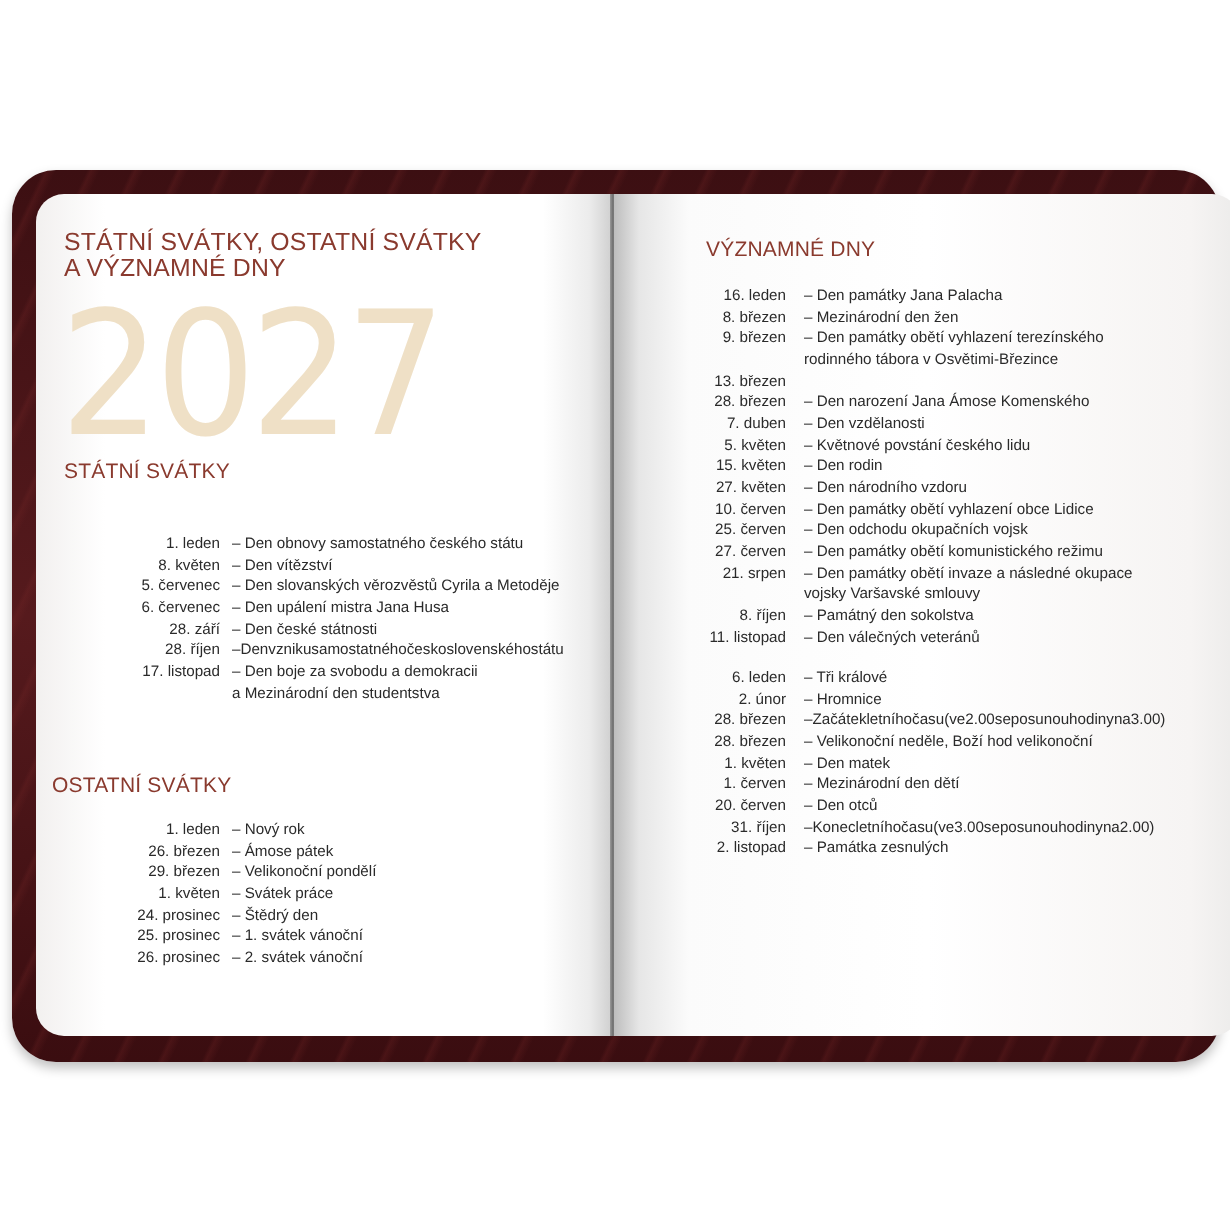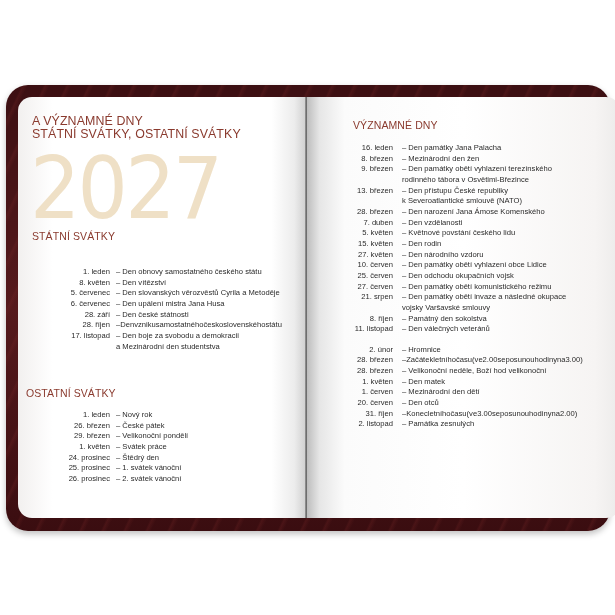--- a/index.html
+++ b/index.html
@@ -107,22 +107,22 @@
   .right-list .desc { padding-left: 9px; }
   .group-gap { height: 10px; }
 </style>
 </head>
 <body>
 
 <div class="cover"></div>
 
 <div class="page page-left">
   <div class="title">
+    <div>STÁTNÍ SVÁTKY, OSTATNÍ SVÁTKY</div>
     <div>A VÝZNAMNÉ DNY</div>
-    <div>STÁTNÍ SVÁTKY, OSTATNÍ SVÁTKY</div>
   </div>
   <div class="year">2027</div>
 
   <div class="section-head" style="left:14px; top:133px;">STÁTNÍ SVÁTKY</div>
   <div class="list left-list" style="left:0px; top:170px;">
     <div class="row">
         <span class="date">1. leden</span>
         <span class="desc">– Den obnovy samostatného českého státu</span>
       </div>
     <div class="row">
@@ -153,21 +153,21 @@
   </div>
 
   <div class="section-head" style="left:8px; top:290px;">OSTATNÍ SVÁTKY</div>
   <div class="list left-list" style="left:0px; top:313px;">
     <div class="row">
         <span class="date">1. leden</span>
         <span class="desc">– Nový rok</span>
       </div>
     <div class="row">
         <span class="date">26. březen</span>
-        <span class="desc">– České pátek</span>
+        <span class="desc">– Ámose pátek</span>
       </div>
     <div class="row">
         <span class="date">29. březen</span>
         <span class="desc">– Velikonoční pondělí</span>
       </div>
     <div class="row">
         <span class="date">1. květen</span>
         <span class="desc">– Svátek práce</span>
       </div>
     <div class="row">
@@ -198,22 +198,20 @@
         <span class="date">8. březen</span>
         <span class="desc">– Mezinárodní den žen</span>
       </div>
     <div class="row">
         <span class="date">9. březen</span>
         <span class="desc">– Den památky obětí vyhlazení terezínského
    rodinného tábora v Osvětimi-Březince</span>
       </div>
     <div class="row">
         <span class="date">13. březen</span>
-        <span class="desc">– Den přístupu České republiky
-   k Severoatlantické smlouvě (NATO)</span>
       </div>
     <div class="row">
         <span class="date">28. březen</span>
         <span class="desc">– Den narození Jana Ámose Komenského</span>
       </div>
     <div class="row">
         <span class="date">7. duben</span>
         <span class="desc">– Den vzdělanosti</span>
       </div>
     <div class="row">
@@ -250,20 +248,24 @@
         <span class="desc">– Památný den sokolstva</span>
       </div>
     <div class="row">
         <span class="date">11. listopad</span>
         <span class="desc">– Den válečných veteránů</span>
       </div>
 
     <div class="group-gap"></div>
 
     <div class="row">
+        <span class="date">6. leden</span>
+        <span class="desc">– Tři králové</span>
+      </div>
+    <div class="row">
         <span class="date">2. únor</span>
         <span class="desc">– Hromnice</span>
       </div>
     <div class="row">
         <span class="date">28. březen</span>
         <span class="desc">–Začátekletníhočasu(ve2.00seposunouhodinyna3.00)</span>
       </div>
     <div class="row">
         <span class="date">28. březen</span>
         <span class="desc">– Velikonoční neděle, Boží hod velikonoční</span>

